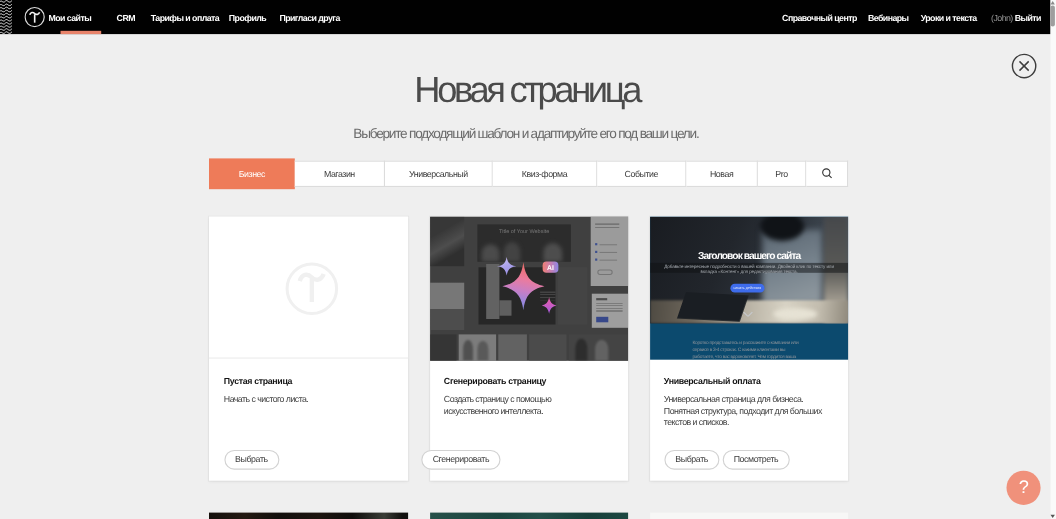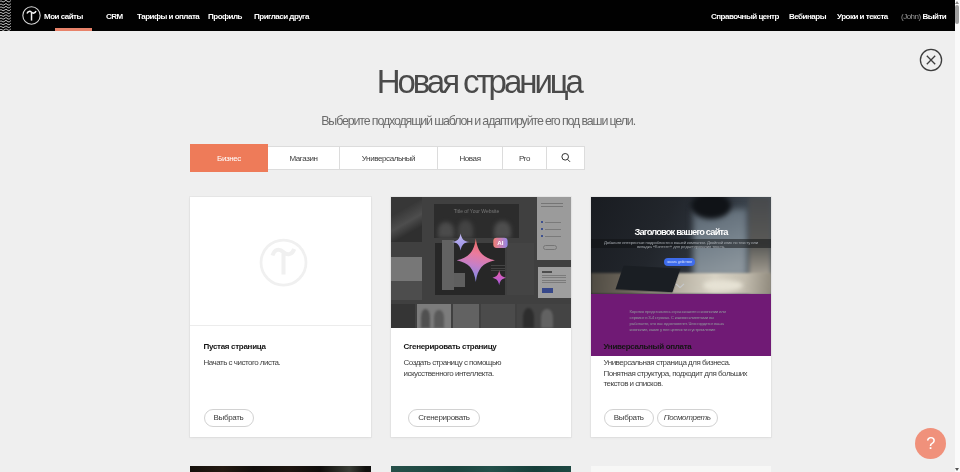--- a/index.html
+++ b/index.html
@@ -84,22 +84,24 @@
 <svg id="close" width="24" height="24" xmlns="http://www.w3.org/2000/svg">
   <circle cx="12" cy="12" r="10.6" fill="none" stroke="#3d3d3d" stroke-width="1.3"></circle>
   <path d="M7.8,7.8 L16.2,16.2 M16.2,7.8 L7.8,16.2" stroke="#3d3d3d" stroke-width="1.3"></path>
 </svg>
 
 <div id="h1">Новая страница</div>
 <div id="sub">Выберите подходящий шаблон и адаптируйте его под ваши цели.</div>
 
 <div id="tabs">
   <div class="tab active" style="width:78px">Бизнес</div>
-  <div class="tab" style="width:72px">Магазин</div>
+  <div class="tab" style="width:82px">Магазин</div>
   <div class="tab" style="width:98px">Универсальный</div>
+  <div class="tab" style="width:95px">Квиз-форма</div>
+  <div class="tab" style="width:81px">Событие</div>
   <div class="tab" style="width:65px">Новая</div>
   <div class="tab" style="width:44px">Pro</div>
   <div class="tab" style="width:38px">
     <svg width="12" height="12" viewBox="0 0 12 12">
         <circle cx="5.2" cy="4.8" r="3.3" fill="none" stroke="#2f2f2f" stroke-width="1"></circle>
         <path d="M7.6,7.4 L10,9.8" stroke="#2f2f2f" stroke-width="1"></path>
       </svg>
   </div>
 </div>
 
@@ -182,24 +184,24 @@
       <path d="M34.8,11.5 C36.7,25.2 41.6,30.4 53.9,33.3 C41.6,36.2 36.7,41.4 34.8,55.1 C32.9,41.4 28,36.2 15.7,33.3 C28,30.4 32.9,25.2 34.8,11.5 Z" fill="url(#g1)"></path>
       <path d="M19.6,6.6 C20.6,12.2 23,14.6 28.4,15 C23,15.4 20.6,17.8 19.6,23.4 C18.6,17.8 16.2,15.4 10.8,15 C16.2,14.6 18.6,12.2 19.6,6.6 Z" fill="url(#g2)"></path>
       <path d="M58.2,43.3 C59,48 61,49.9 64.9,50.8 C61,51.7 59,53.6 58.2,58.3 C57.4,53.6 55.4,51.7 51.5,50.8 C55.4,49.9 57.4,48 58.2,43.3 Z" fill="url(#g3)"></path>
       <rect x="52.3" y="10.7" width="14.3" height="10.3" rx="3.4" fill="url(#g4)"></rect>
       <text x="59.4" y="18.2" font-family="Liberation Sans, sans-serif" font-size="6.2" font-weight="700" fill="#fff" text-anchor="middle">AI</text>
     </svg>
   </div>
 </div>
 <div class="ctitle" style="left:403.5px">Сгенерировать страницу</div>
 <div class="cbody" style="left:403.5px">Создать страницу с помощью<br>искусственного интеллекта.</div>
-<div class="btn" style="left:408px; width:72px;">Сгенерировать</div>
+<div class="btn" style="left:383px; width:72px;">Сгенерировать</div>
 
 <div class="card" style="left:591px; width:180px;">
-  <div class="cimg" style="height:159px; background:#701a75;">
+  <div class="cimg" style="height:130px; background:#0c4a6e;">
     <div class="abs" style="left:0;top:0;width:180px;height:97px;background:linear-gradient(115deg,#191c21 0%,#22262c 38%,#2c323a 58%,#3a424b 70%,#4a545e 78%);overflow:hidden;">
       <div class="abs" style="left:102px;top:12px;width:54px;height:68px;background:linear-gradient(160deg,#5f6b76 10%,#76828c 50%,#8b959c 85%);filter:blur(3px)"></div>
       <div class="abs" style="left:100px;top:-4px;width:40px;height:26px;background:#101317;border-radius:50%;filter:blur(2.5px)"></div>
       <div class="abs" style="left:158px;top:0;width:22px;height:97px;background:linear-gradient(#46484b,#5a5a57 50%,#b0a99c 85%);filter:blur(2px)"></div>
       <div class="abs" style="left:0;top:76px;width:180px;height:21px;background:linear-gradient(95deg,#4e4a42 0%,#6e675c 22%,#b6b0a2 48%,#d8d3c5 68%,#c2bcae 85%,#8f897c 100%);filter:blur(1.2px)"></div>
       <div class="abs" style="left:112px;top:83px;width:40px;height:11px;background:#e6e2d4;border-radius:50%;filter:blur(2px)"></div>
       <div class="abs" style="left:28px;top:70px;width:58px;height:24px;background:#1a1e23;transform:skewX(-16deg) rotate(3deg);filter:blur(0.6px)"></div>
       <div class="abs" style="left:0;top:42.3px;width:180px;height:8.4px;background:rgba(15,17,20,0.52)"></div>
       <div class="abs" style="left:0;top:30.4px;width:180px;text-align:center;font-size:9.3px;font-weight:700;color:#fff;letter-spacing:-0.85px;">Заголовок вашего сайта</div>
       <div class="abs" style="left:0;top:43.6px;width:180px;text-align:center;font-size:4.2px;color:#a7acb2;letter-spacing:-0.1px;line-height:4.5px;white-space:nowrap;">Добавьте интересные подробности о вашей компании. Двойной клик по тексту или<br>вкладка «Контент» для редактирования текста.</div>
@@ -207,21 +209,21 @@
       <svg class="abs" style="left:84px;top:85.5px" width="10" height="5.5" viewBox="0 0 10 5.5">
           <path d="M1,0.8 L5,4.6 L9,0.8" fill="none" stroke="#c6c9cc" stroke-width="1.1"></path>
         </svg>
     </div>
     <div class="abs" style="left:38.5px;top:112.2px;width:200px;text-align:left;font-size:4.4px;color:#8f959b;letter-spacing:-0.25px;line-height:5.9px;white-space:nowrap;">Коротко представьтесь и расскажите о компании или<br>сервисе в 3-4 строках. С какими клиентами вы<br>работаете, что вас вдохновляет. Чем гордится ваша<br>компания, какие у нее ценности и устремления</div>
   </div>
 </div>
 <div class="ctitle" style="left:603.5px">Универсальный оплата</div>
 <div class="cbody" style="left:603.5px">Универсальная страница для бизнеса.<br>Понятная структура, подходит для больших<br>текстов и списков.</div>
 <div class="btn" style="left:604px; width:49.5px;">Выбрать</div>
-<div class="btn" style="left:656.5px; width:61.5px;font-style:italic;">Посмотреть</div>
+<div class="btn" style="left:656.5px; width:61.5px;">Посмотреть</div>
 
 <div class="card2" style="left:190px; width:181px; background:linear-gradient(90deg,#15100c 0%,#241a12 18%,#120f0c 35%,#1d1510 55%,#0f0d0b 72%,#3a3d36 88%,#11100e 97%);"></div>
 <div class="card2" style="left:391px; width:180px; background:linear-gradient(90deg,#265049 0%,#1b453f 35%,#23504a 55%,#173f3a 80%,#1d4842 100%);"></div>
 <div class="card2" style="left:591px; width:180px; background:#f7f7f6;"></div>
 
 <div id="sbtrack"></div>
 <div id="sbarrow"></div>
 <div id="sbthumb"></div>
 
 <div style="position:absolute;left:915.3px;top:428.2px;width:31px;height:31px;border-radius:50%;background:#f0917b;color:#fff;font-size:16.5px;text-align:center;line-height:30px;">?</div>

